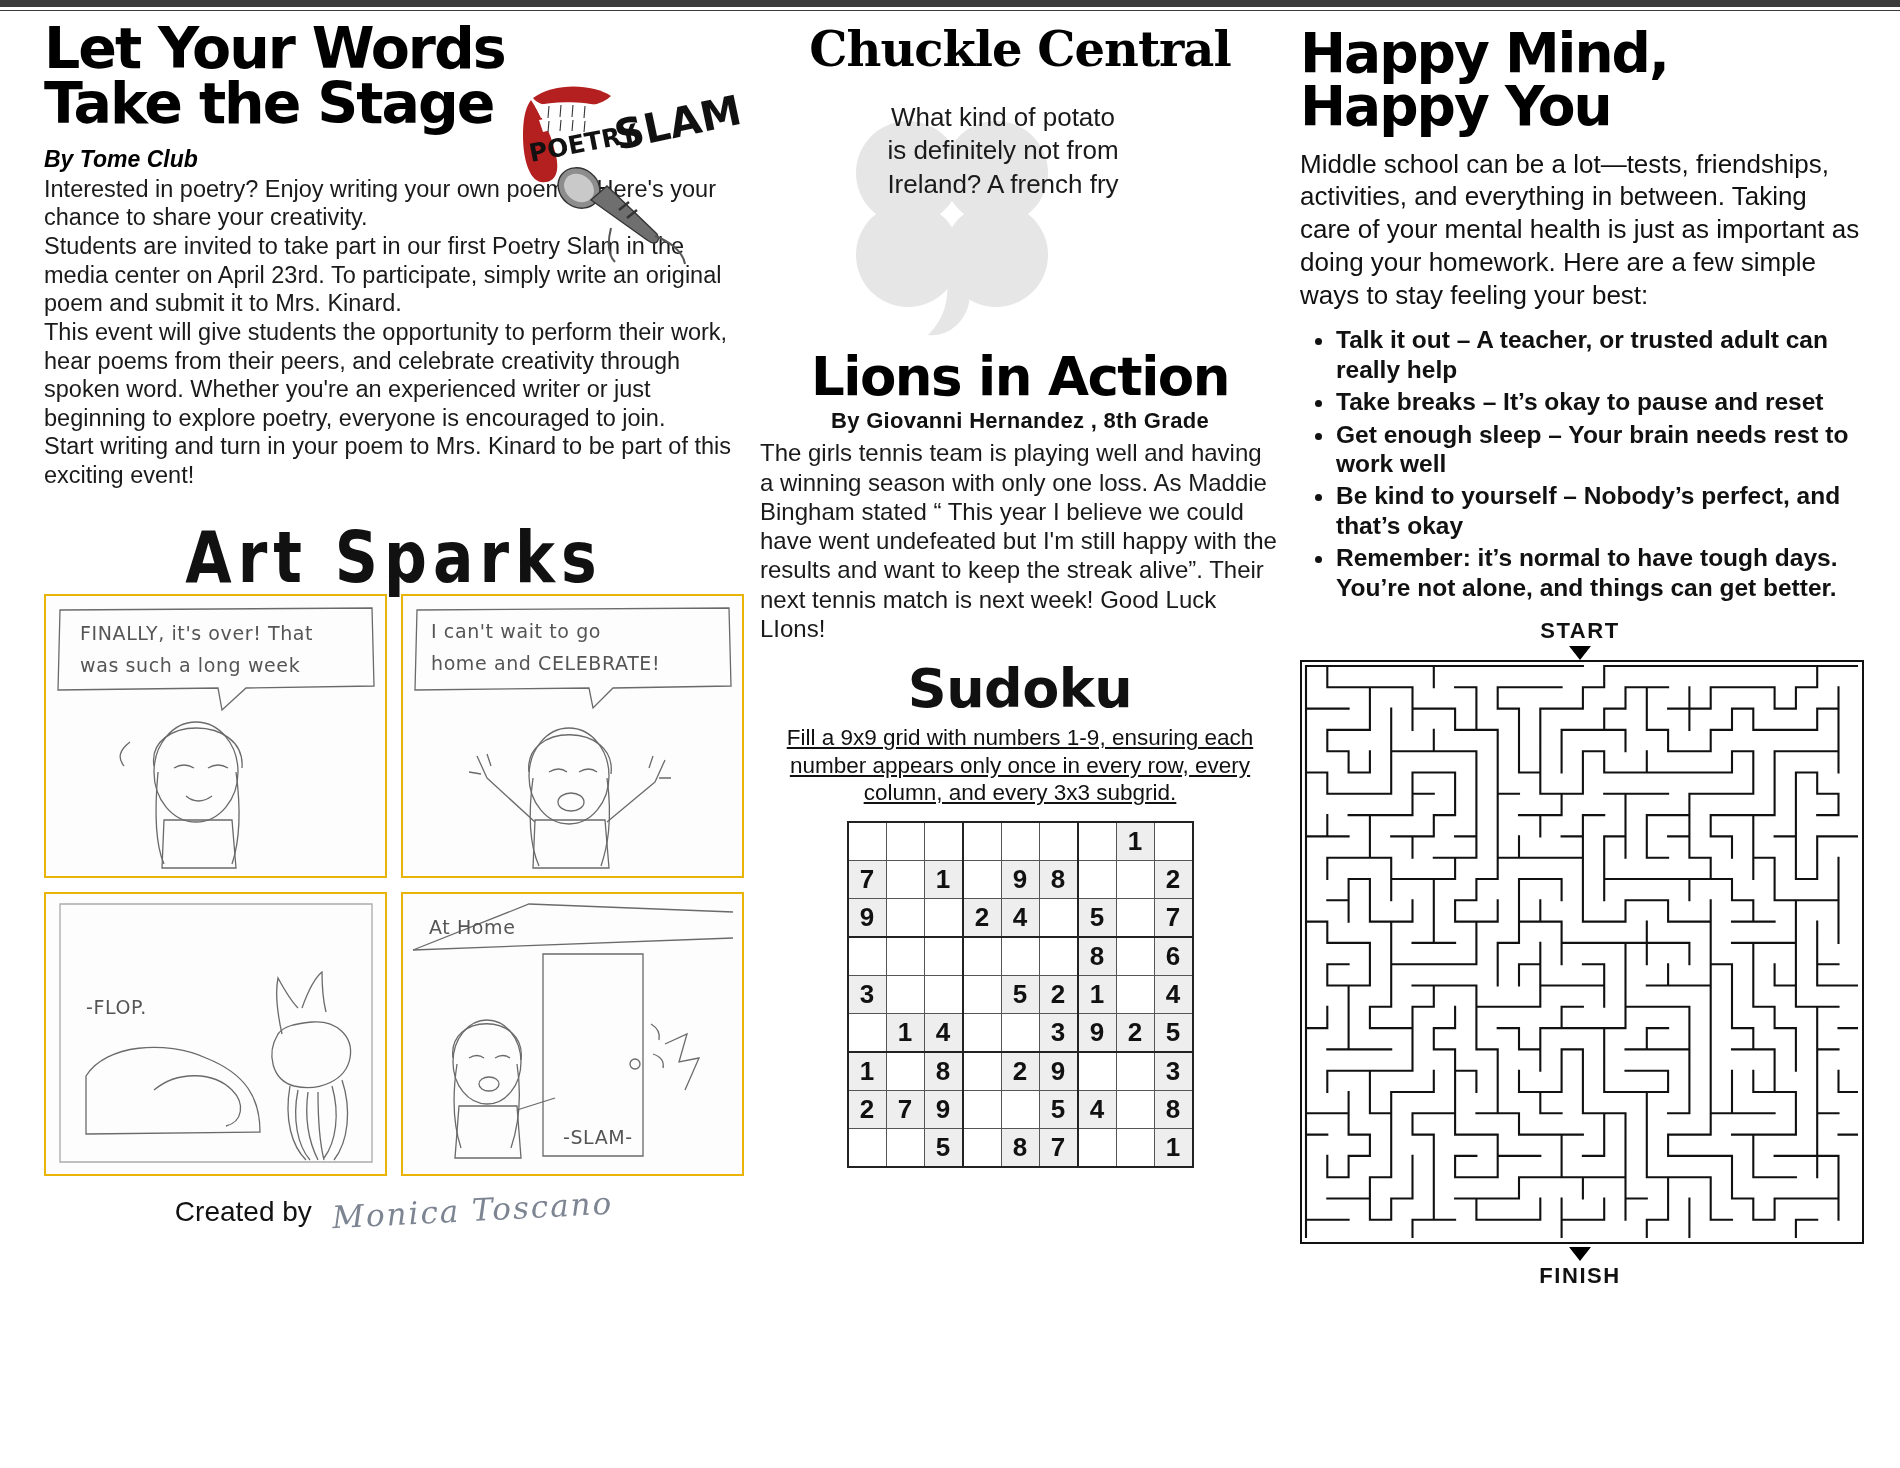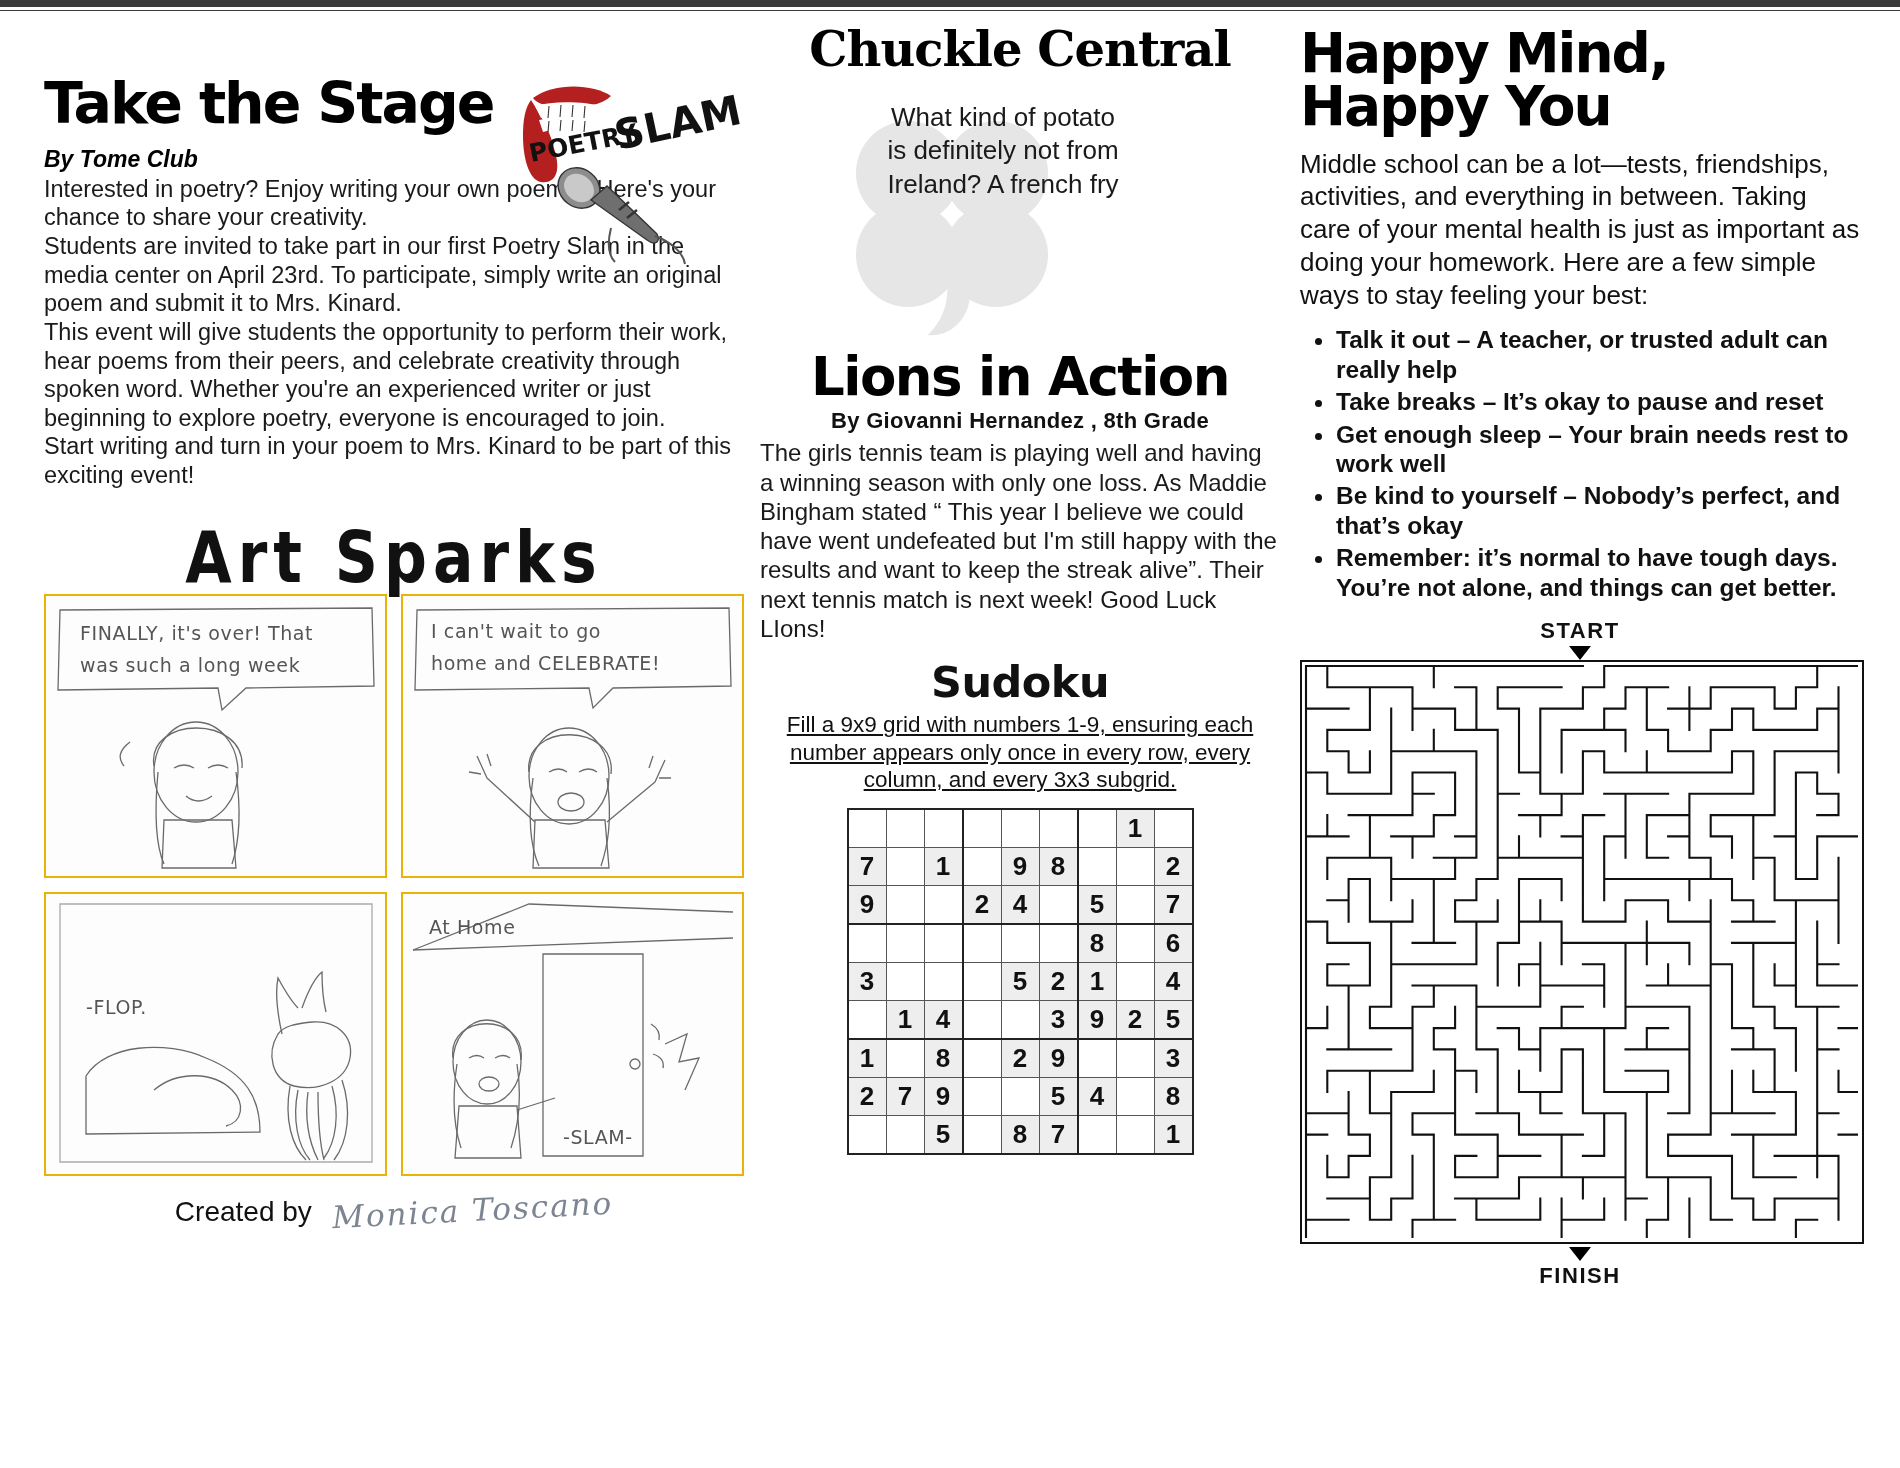--- a/index.html
+++ b/index.html
@@ -66,21 +66,21 @@
   }
   .joke-wrap{position:relative;height:250px;margin-top:14px;}
   .shamrock{position:absolute;left:40px;top:8px;width:280px;height:240px;z-index:0;}
   .joke{
     position:relative;z-index:2;text-align:center;font-size:26px;line-height:1.28;
     width:250px;margin:24px 0 0 118px;color:#1a1a1a;
   }
 
   
   .sudoku-title{
-    font-family:"DejaVu Sans", sans-serif;font-weight:bold;font-size:43px;
+    font-family:"DejaVu Sans", sans-serif;font-weight:bold;font-size:54px;
     text-align:center;margin:14px 0 4px 0;letter-spacing:-.5px;
   }
   .sudoku-desc{font-size:22.5px;line-height:1.22;text-align:center;margin:0 14px;text-decoration:underline;}
   table.sudoku{
     border-collapse:collapse;margin:14px auto 0 auto;background:#fff;
   }
   table.sudoku td{
     width:37px;height:37px;border:1.4px solid #555;
     text-align:center;vertical-align:middle;
     font-weight:bold;font-size:26px;color:#111;padding:0;
@@ -108,21 +108,21 @@
 <body>
 
 <div class="topbar"></div>
 
 <div class="page">
 
   <div class="col1">
 
     <div id="article-poetry">
       <h1 class="h-slab tight">
-        <br>
+        <span>Let Your Words</span><br>
         <span>Take the Stage</span>
       </h1>
 
       <svg class="poetry-logo" viewBox="0 0 235 190">
 
         <path d="M18,22 C40,6 78,8 96,20 C86,30 62,34 44,32 C32,30 22,28 18,22 Z" fill="#b3201f"></path>
         <path d="M16,24 C26,40 36,56 40,76 C46,96 40,108 26,106 C14,104 8,82 8,60 C8,44 10,32 16,24 Z" fill="#b3201f"></path>
         <path d="M20,30 C40,24 70,26 88,30 L84,42 C66,38 42,38 26,42 Z" fill="#fff"></path>
         <path d="M24,44 C42,40 66,40 82,44 L78,56 C62,52 40,52 28,56 Z" fill="#fff"></path>
         <g stroke="#333" stroke-width="1.1" fill="none">

